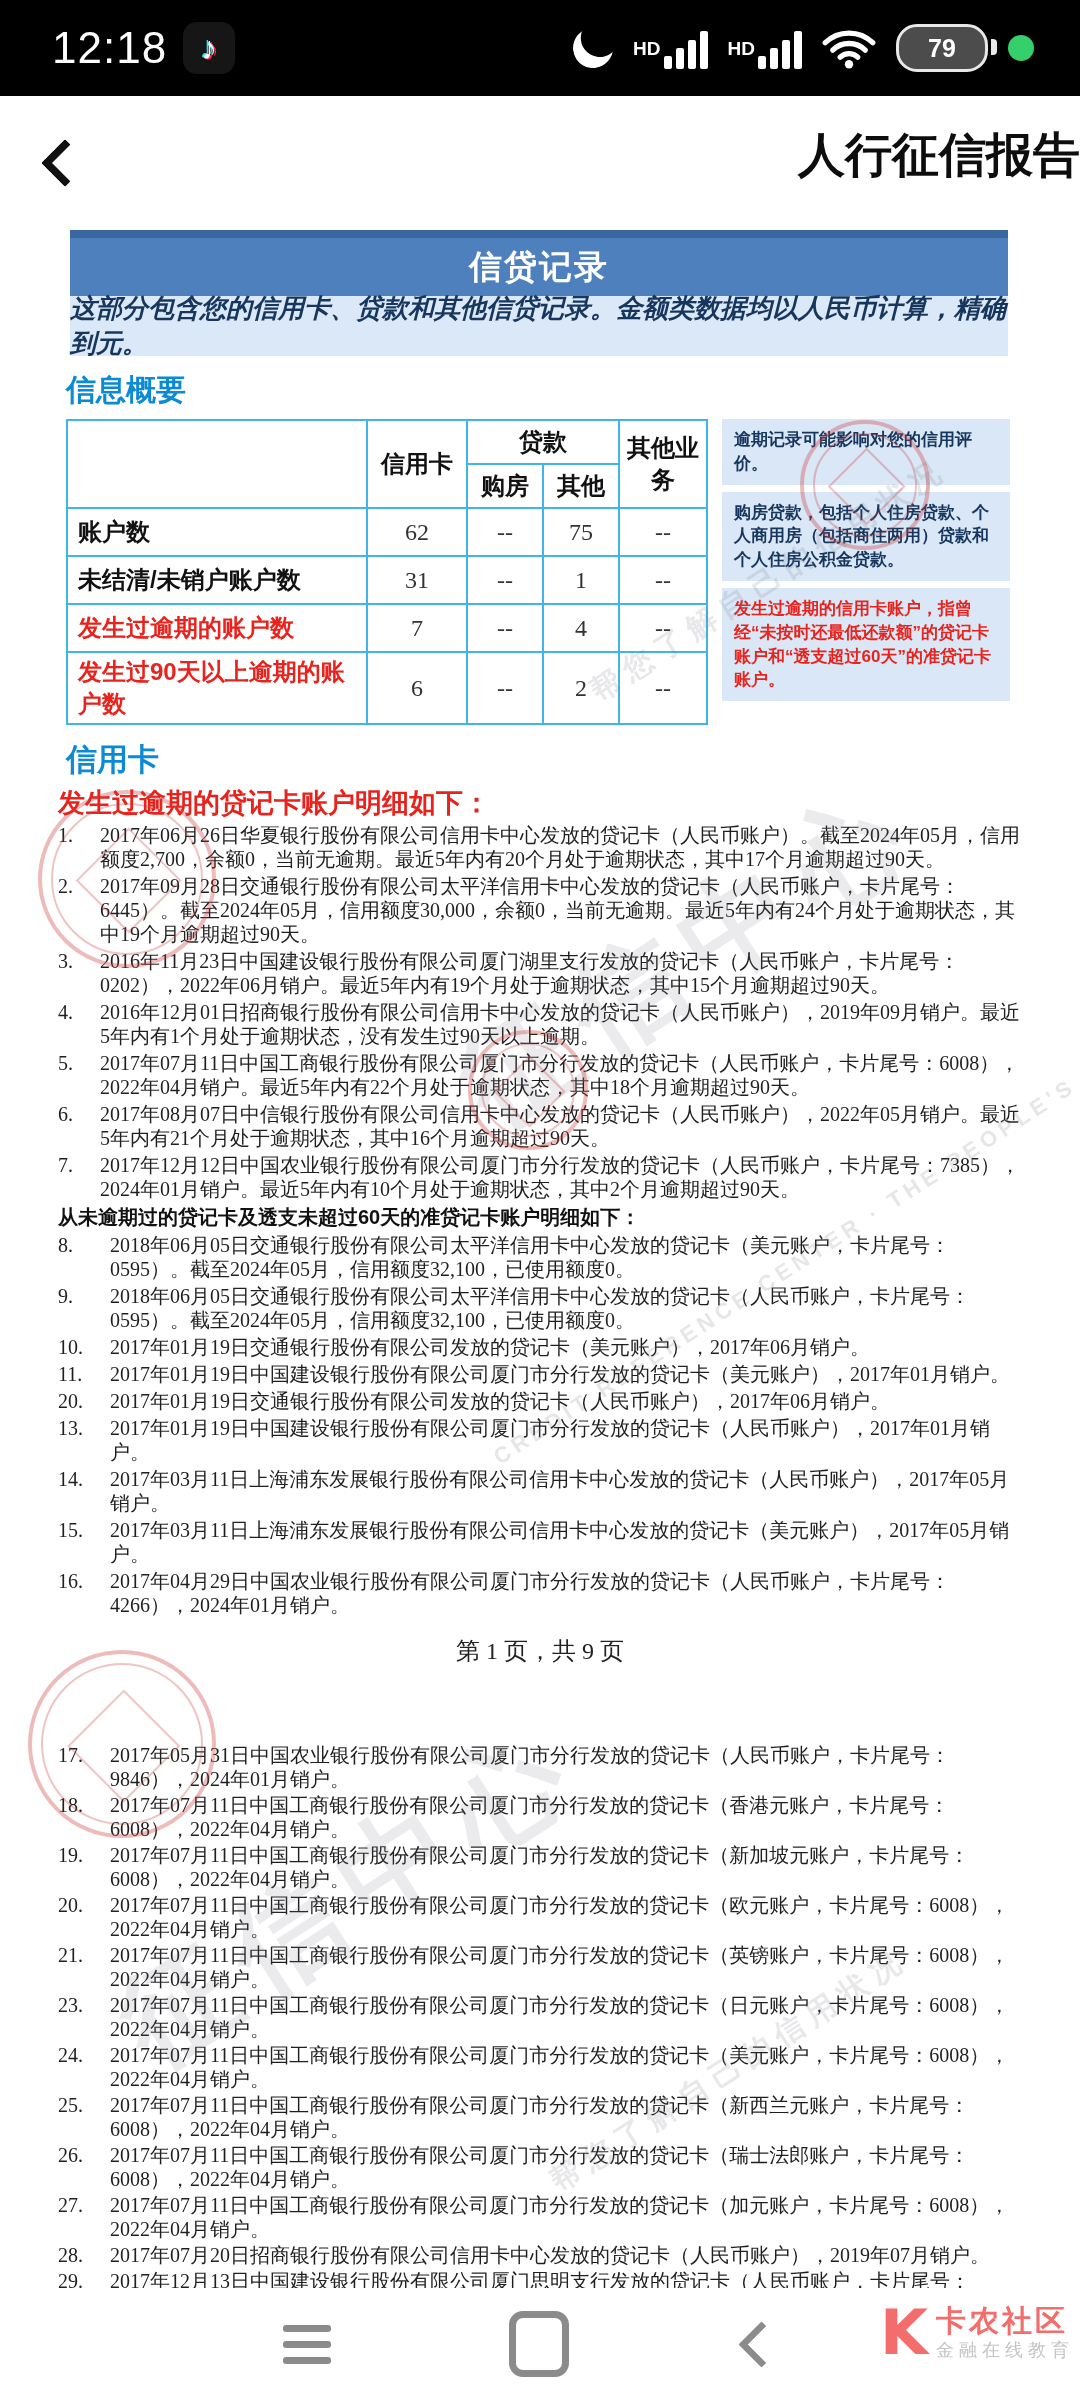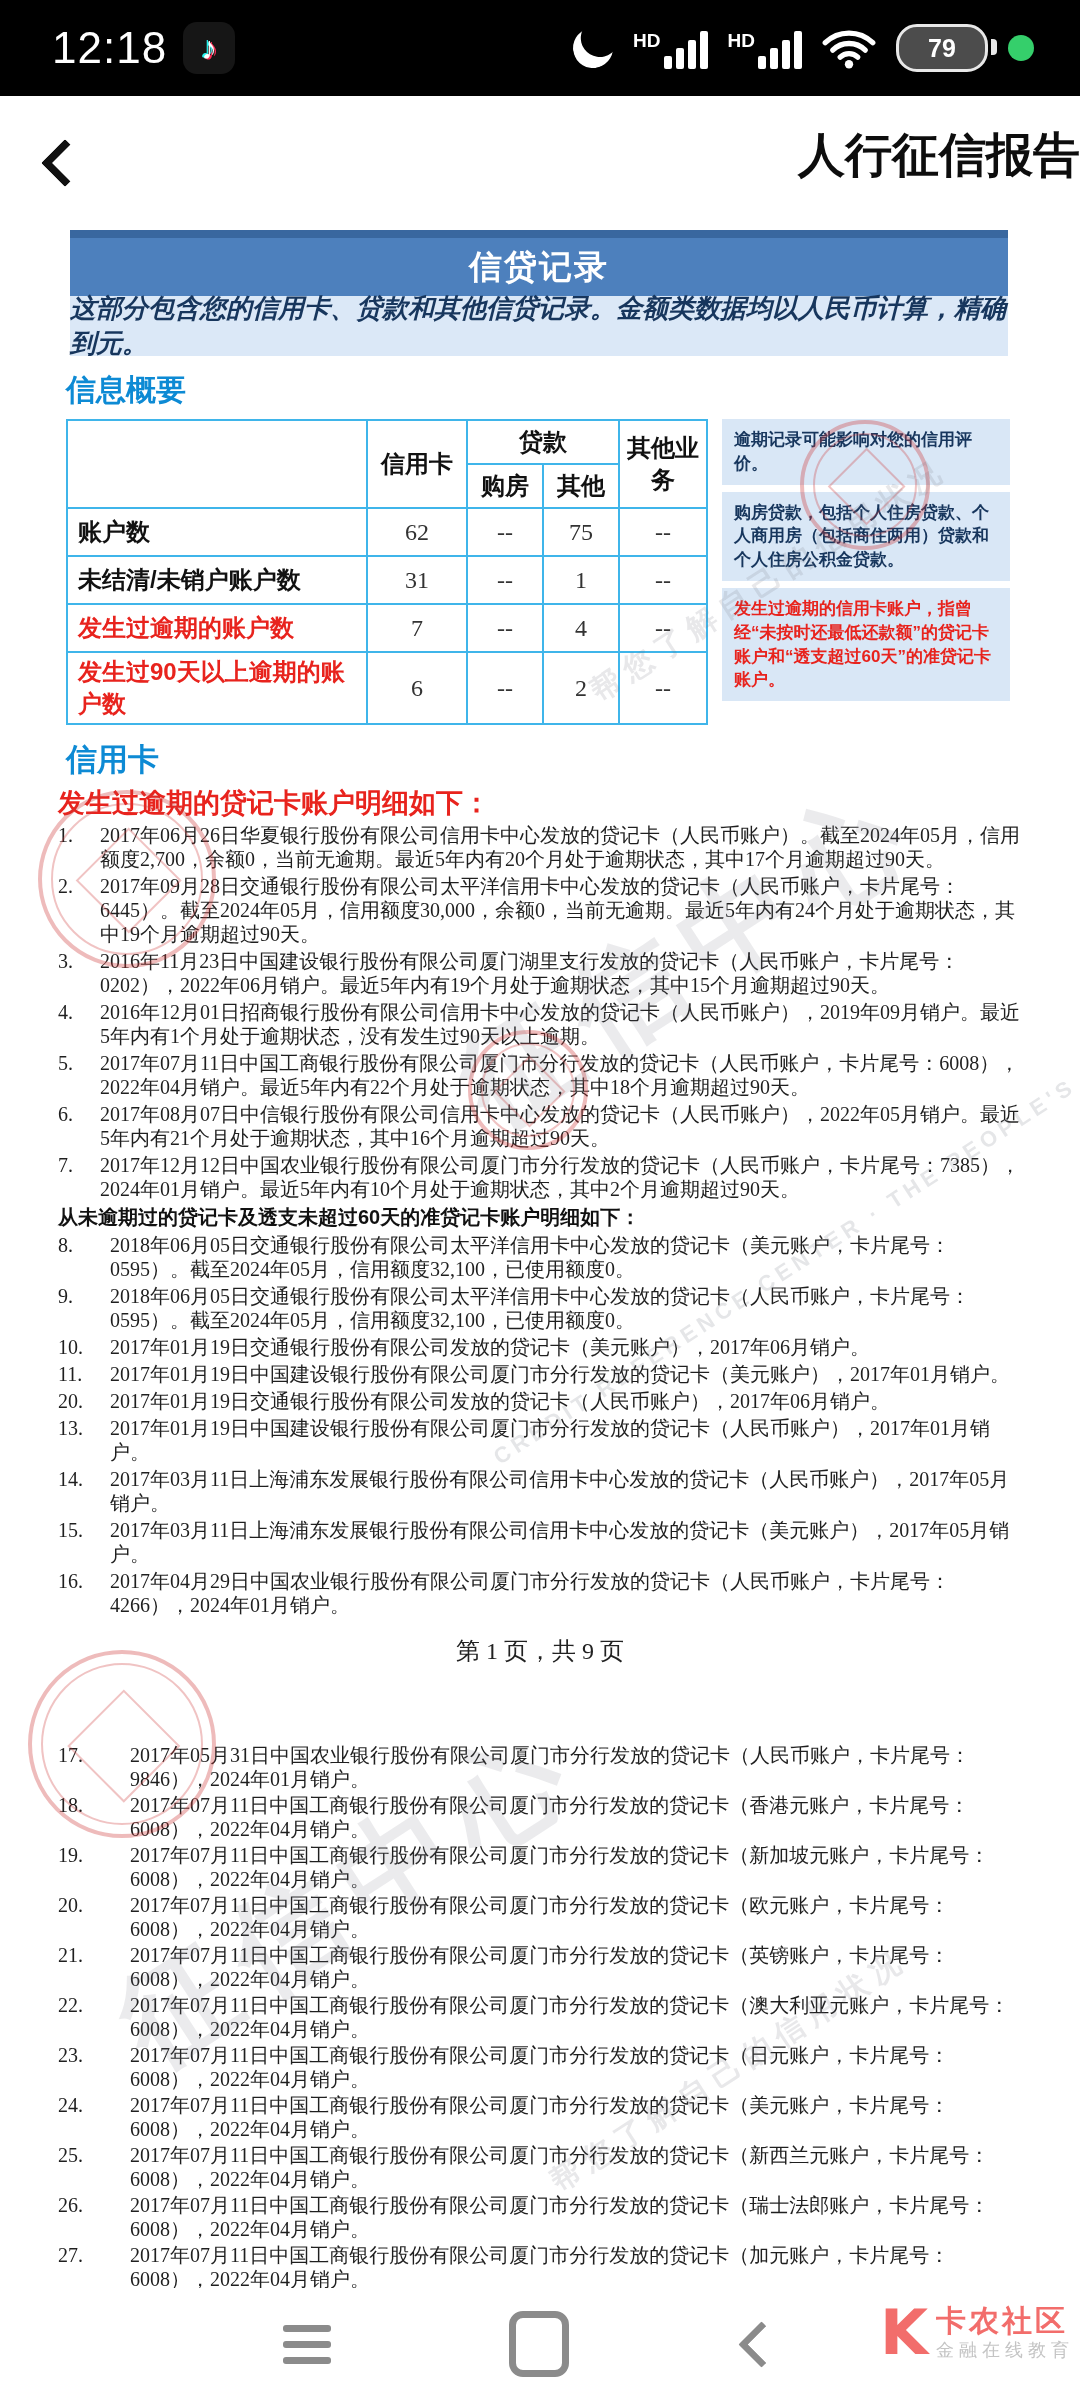--- a/index.html
+++ b/index.html
@@ -9,21 +9,21 @@
   
   .status-bar{position:absolute;top:0;left:0;width:100%;height:96px;background:#000;
               display:flex;align-items:center;justify-content:space-between;padding:0 46px 0 52px;box-sizing:border-box;z-index:20;}
   .sb-left{display:flex;align-items:center;gap:16px;}
   .sb-time{color:#fff;font-size:44px;font-weight:400;letter-spacing:1px;}
   .douyin{width:52px;height:52px;border-radius:14px;background:#161616;display:flex;align-items:center;justify-content:center;}
   .douyin .note{color:#fff;font-size:32px;font-weight:bold;text-shadow:-2px -1px 0 #25f4ee,2px 1px 0 #fe2c55;}
   .sb-right{display:flex;align-items:center;gap:20px;}
   .moon{width:40px;height:40px;border-radius:50%;box-shadow:inset 9px -8px 0 1px #fff;transform:rotate(-14deg);}
   .sig{display:flex;align-items:flex-start;gap:3px;}
-  .sig .hd{color:#fff;font-size:19px;font-weight:bold;font-style:normal;line-height:1;margin-top:4px;}
+  .sig .hd{color:#fff;font-size:19px;font-weight:bold;font-style:normal;line-height:1;margin-top:12px;}
   .bars{display:flex;align-items:flex-end;gap:4px;height:40px;margin-top:2px;}
   .bars b{width:8px;background:#fff;border-radius:2px;display:block;}
   .bars b:nth-child(1){height:13px;}.bars b:nth-child(2){height:21px;}
   .bars b:nth-child(3){height:29px;}.bars b:nth-child(4){height:38px;}
   .wifi svg{display:block;}
   .batt{position:relative;width:86px;height:42px;border:3px solid #e8e8e8;border-radius:21px;background:#4c4c4c;
         display:flex;align-items:center;justify-content:center;}
   .batt span{color:#fff;font-size:25px;font-weight:bold;}
   .batt::after{content:"";position:absolute;right:-12px;top:12px;width:6px;height:16px;background:#e8e8e8;border-radius:0 4px 4px 0;}
   .green-dot{width:26px;height:26px;border-radius:50%;background:#35cf6b;}
@@ -60,21 +60,21 @@
   .red-h{margin:4px 0 2px 58px;font-size:27px;font-weight:bold;color:#e8231d;}
   .black-h{margin:2px 0 2px 58px;font-size:20px;font-weight:bold;color:#111;}
 
   .items{margin:2px 58px 0 58px;font-family:"Liberation Serif","DejaVu Serif",serif;color:#1f1f1f;}
   .item{display:flex;font-size:20px;line-height:24px;margin-bottom:3px;}
   .item .num{flex:0 0 42px;}
   .items.clean .item .num{flex:0 0 52px;}
   .item .txt{flex:1;}
   .page-footer{margin-top:18px;text-align:center;font-family:"Liberation Serif","DejaVu Serif",serif;font-size:24px;color:#222;}
   .page-gap{height:74px;}
-  .items.page2 .item{line-height:24px;margin-bottom:2px;gap:20px;}
+  .items.page2 .item{line-height:24px;margin-bottom:2px;}
 
   
   .wm-layer{position:absolute;inset:0;pointer-events:none;z-index:5;}
   .seal{position:absolute;border:4px solid rgba(205,55,55,.34);border-radius:50%;}
   .seal::before{content:"";position:absolute;inset:9px;border:2px solid rgba(205,55,55,.30);border-radius:50%;}
   .seal::after{content:"";position:absolute;left:29%;top:29%;width:42%;height:42%;
                border:2px solid rgba(205,55,55,.30);transform:rotate(45deg);}
   .wm-text{position:absolute;color:rgba(110,115,125,.14);font-weight:bold;white-space:nowrap;transform:rotate(-33deg);}
   .wm-big{font-size:112px;letter-spacing:18px;font-family:"Liberation Serif","DejaVu Serif",serif;}
   .wm-en{font-size:22px;letter-spacing:5px;color:rgba(110,115,125,.18);}
@@ -336,24 +336,20 @@
         <div class="item">
           <span class="num">20.</span>
           <span class="txt">2017年07月11日中国工商银行股份有限公司厦门市分行发放的贷记卡（欧元账户，卡片尾号：6008），2022年04月销户。</span>
         </div>
 
         <div class="item">
           <span class="num">21.</span>
           <span class="txt">2017年07月11日中国工商银行股份有限公司厦门市分行发放的贷记卡（英镑账户，卡片尾号：6008），2022年04月销户。</span>
         </div>
 
-        <div class="item">
-          <span class="num">22.</span>
-          <span class="txt">2017年07月11日中国工商银行股份有限公司厦门市分行发放的贷记卡（澳大利亚元账户，卡片尾号：6008），2022年04月销户。</span>
-        </div>
 
         <div class="item">
           <span class="num">23.</span>
           <span class="txt">2017年07月11日中国工商银行股份有限公司厦门市分行发放的贷记卡（日元账户，卡片尾号：6008），2022年04月销户。</span>
         </div>
 
         <div class="item">
           <span class="num">24.</span>
           <span class="txt">2017年07月11日中国工商银行股份有限公司厦门市分行发放的贷记卡（美元账户，卡片尾号：6008），2022年04月销户。</span>
         </div>

